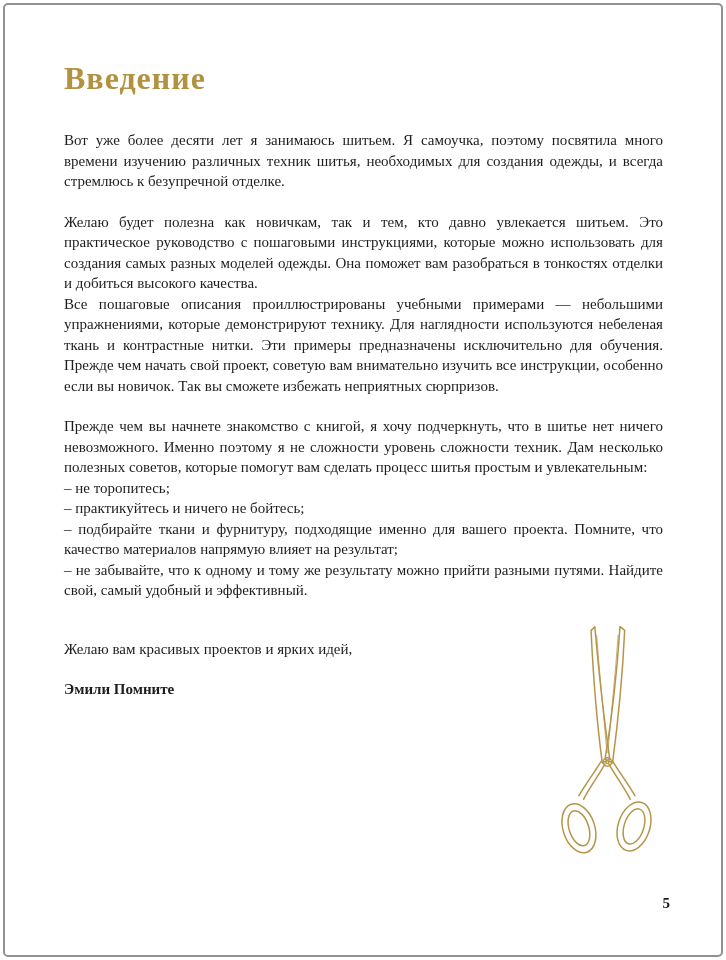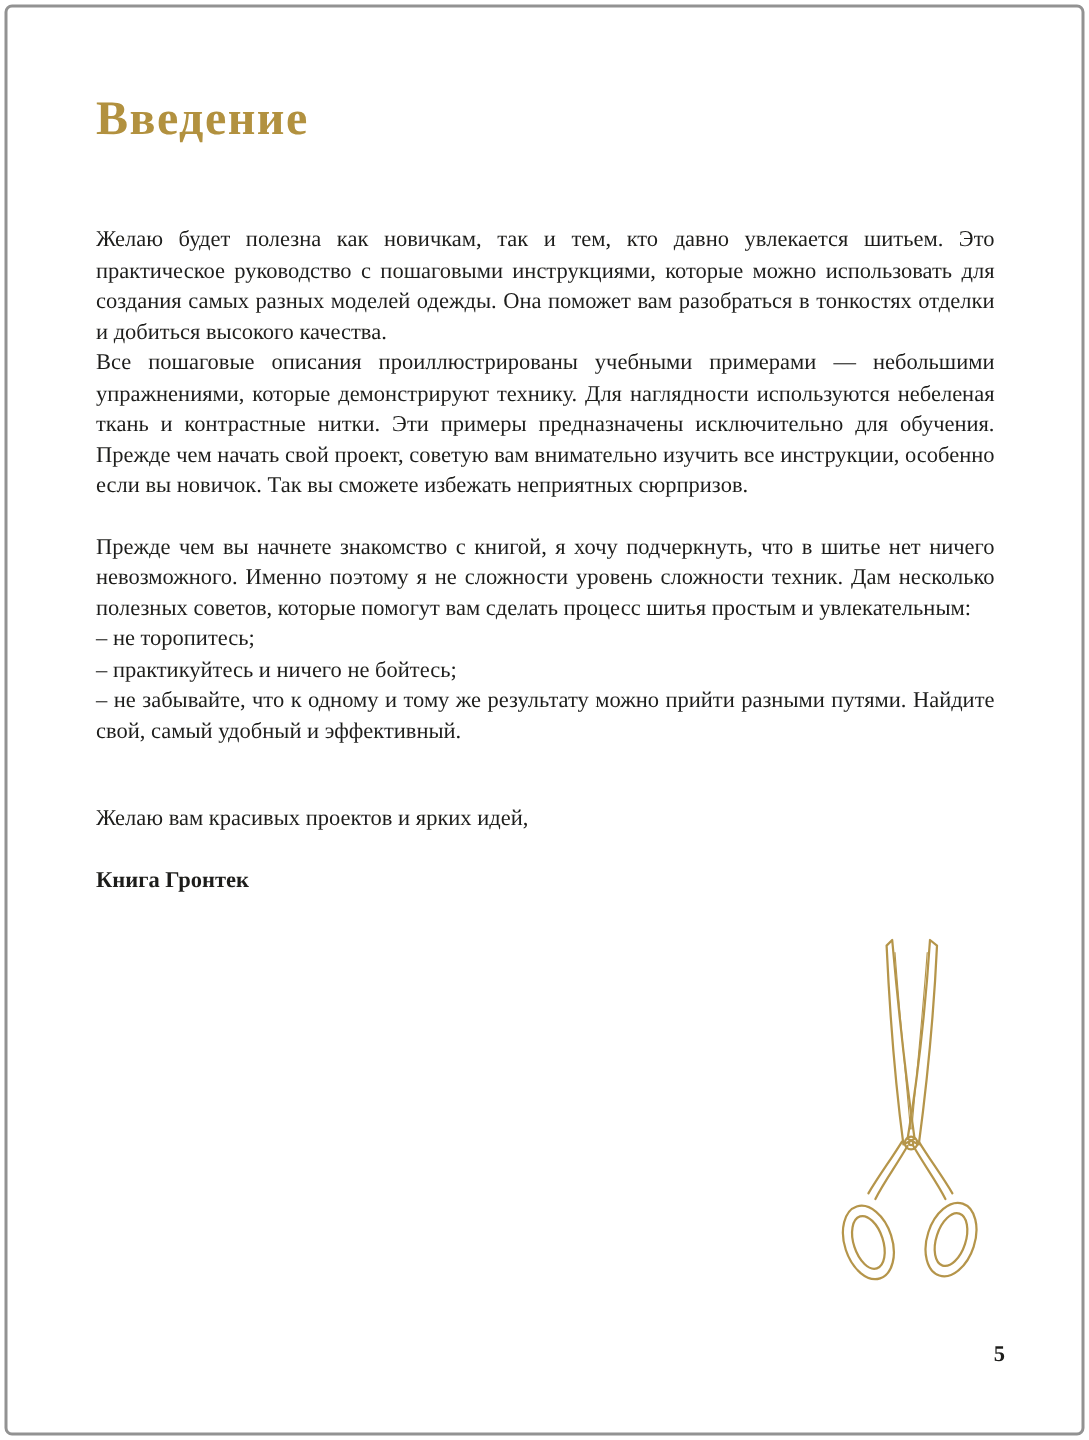--- a/index.html
+++ b/index.html
@@ -63,37 +63,39 @@
 
 <div class="page">
 
   <div class="frame"></div>
 
   <h1 class="title">Введение</h1>
 
   <div class="text-col">
 
     <div class="block">
+      <p>Вот уже более десяти лет я занимаюсь шитьем. Я самоучка, поэтому посвятила много времени изучению различных техник шитья, необходимых для создания одежды, и всегда стремлюсь к безупречной отделке.</p>
     </div>
 
     <div class="block">
       <p>Желаю будет полезна как новичкам, так и тем, кто давно увлекается шитьем. Это практическое руководство с пошаговыми инструкциями, которые можно использовать для создания самых разных моделей одежды. Она поможет вам разобраться в тонкостях отделки и добиться высокого качества.</p>
       <p>Все пошаговые описания проиллюстрированы учебными примерами — небольшими упражнениями, которые демонстрируют технику. Для наглядности используются небеленая ткань и контрастные нитки. Эти примеры предназначены исключительно для обучения. Прежде чем начать свой проект, советую вам внимательно изучить все инструкции, особенно если вы новичок. Так вы сможете избежать неприятных сюрпризов.</p>
     </div>
 
     <div class="block list">
       <p>Прежде чем вы начнете знакомство с книгой, я хочу подчеркнуть, что в шитье нет ничего невозможного. Именно поэтому я не сложности уровень сложности техник. Дам несколько полезных советов, которые помогут вам сделать процесс шитья простым и увлекательным:</p>
       <p>– не торопитесь;</p>
       <p>– практикуйтесь и ничего не бойтесь;</p>
+      <p>– подбирайте ткани и фурнитуру, подходящие именно для вашего проекта. Помните, что качество материалов напрямую влияет на результат;</p>
       <p>– не забывайте, что к одному и тому же результату можно прийти разными путями. Найдите свой, самый удобный и эффективный.</p>
     </div>
 
     <p class="closing">Желаю вам красивых проектов и ярких идей,</p>
 
-    <p class="author">Книга Гронтек</p>
+    <p class="author">Эмили Помните</p>
 
   </div>
 
   <div class="scissors">
     <svg viewBox="0 0 120 270" width="100%" height="100%" xmlns="http://www.w3.org/2000/svg">
       <g fill="none" stroke="#b5954a" stroke-width="1.6" stroke-linejoin="round" stroke-linecap="round">
 
         <path d="M48 5 C52 50 58 105 64 147 L56 151 C50 106 46 52 44 9 Z"></path>
         <path d="M75 5 C72 50 66 105 59 147 L67 151 C73 106 78 52 80 9 Z"></path>
 

